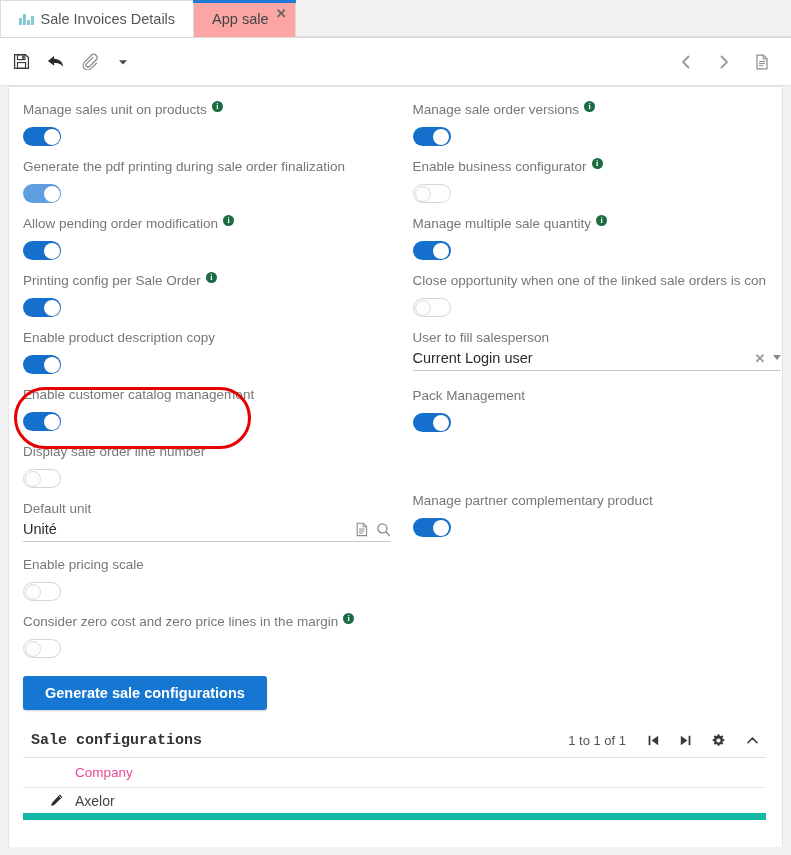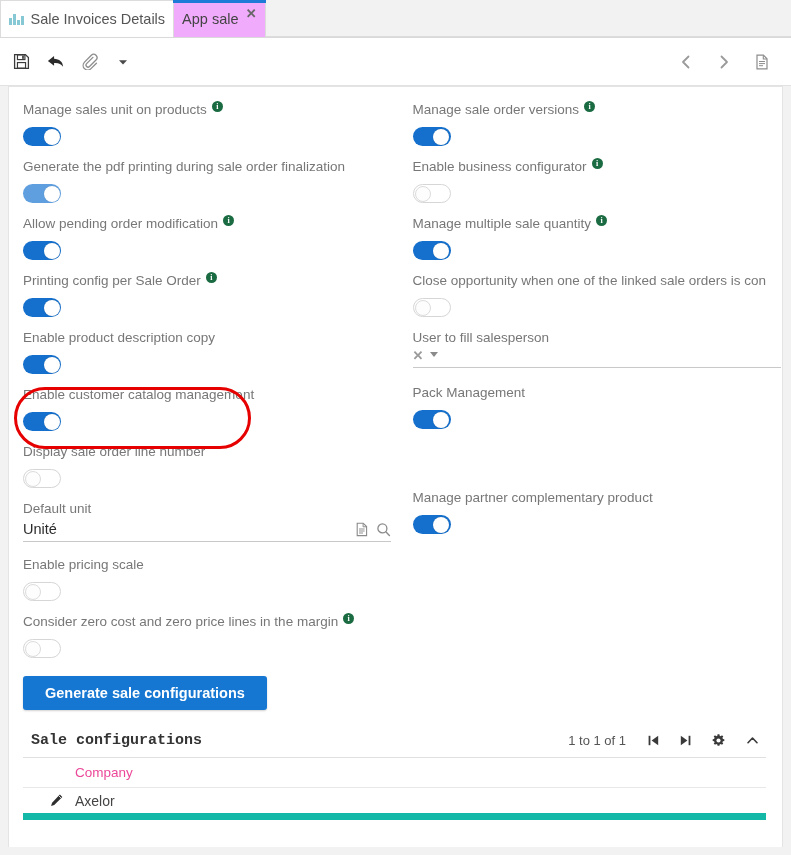--- a/index.html
+++ b/index.html
@@ -13,27 +13,27 @@
 
   
   .tabbar {
     position: absolute; top: 0; left: 0; width: 791px; height: 38px;
     background: #f2f2f2;
     border-bottom: 1px solid #d9d9d9;
     display: flex; align-items: flex-end;
   }
   .tab {
     height: 37px; display: flex; align-items: center; gap: 7px;
-    padding: 0 8px; font-size: 14.5px; color: #555;
+    padding: 0 18px; font-size: 14.5px; color: #555;
     background: #ffffff; border: 1px solid #dcdcdc; border-bottom: none;
     position: relative; white-space: nowrap;
   }
   .tab.inactive { background: #fff; color: #555; }
   .tab.active {
-    color: #444; background: #f0abfc; border-top: none;
+    color: #444; background: #fca5a5; border-top: none;
     margin-left: -1px; padding-right: 26px;
   }
   .tab.active::before {
     content: ""; position: absolute; top: 0; left: -1px; right: -1px; height: 3px;
     background: #1d7ad6;
   }
   .tab-chart-icon { display: inline-flex; align-items: flex-end; gap: 1.5px; height: 12px; }
   .tab-chart-icon i { display: block; width: 2.5px; background: #86c8d4; }
   .tab-chart-icon i:nth-child(1){ height: 7px; }
   .tab-chart-icon i:nth-child(2){ height: 11px; }
@@ -389,20 +389,21 @@
             <div class="toggle off">
               <span class="knob"></span>
             </div>
           </div>
 
           <div class="field" style="margin-bottom:16px;">
             <div class="field-label">
               <span>User to fill salesperson</span>
             </div>
             <div class="input-row w-right-input">
+              <span class="input-val">Current Login user</span>
               <span class="input-icons">
                 <span class="sel-clear">✕</span>
                 <span class="sel-caret"></span>
               </span>
             </div>
           </div>
 
           <div class="field">
             <div class="field-label">
               <span>Pack Management</span>

